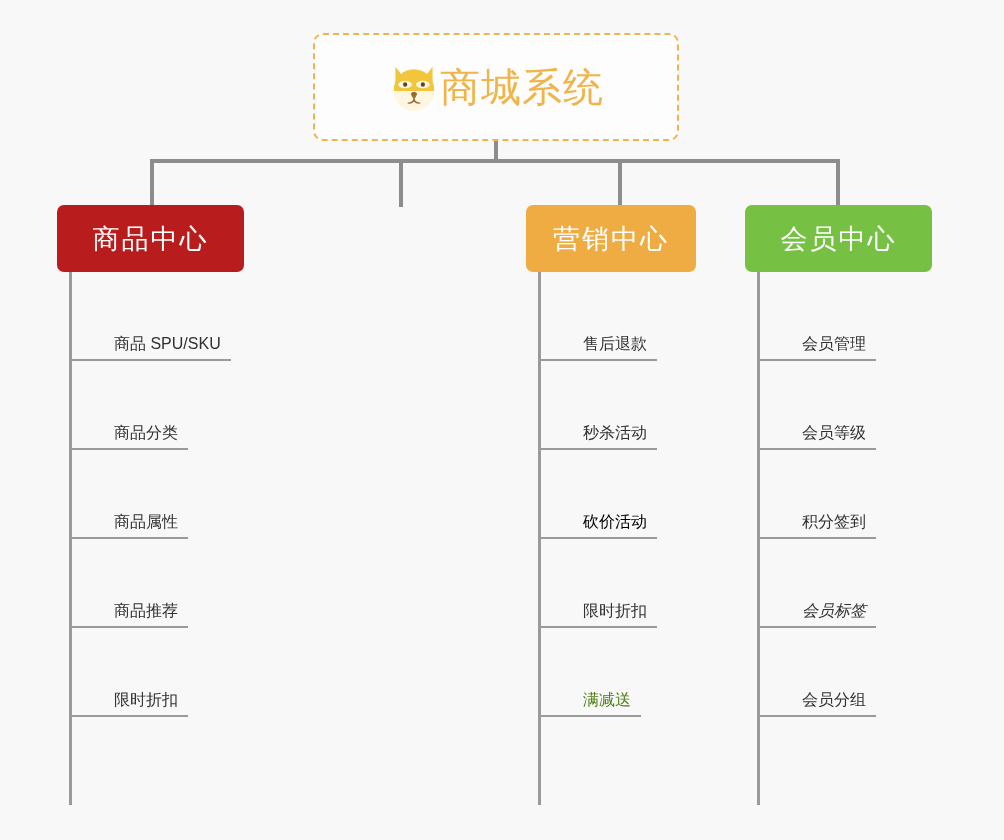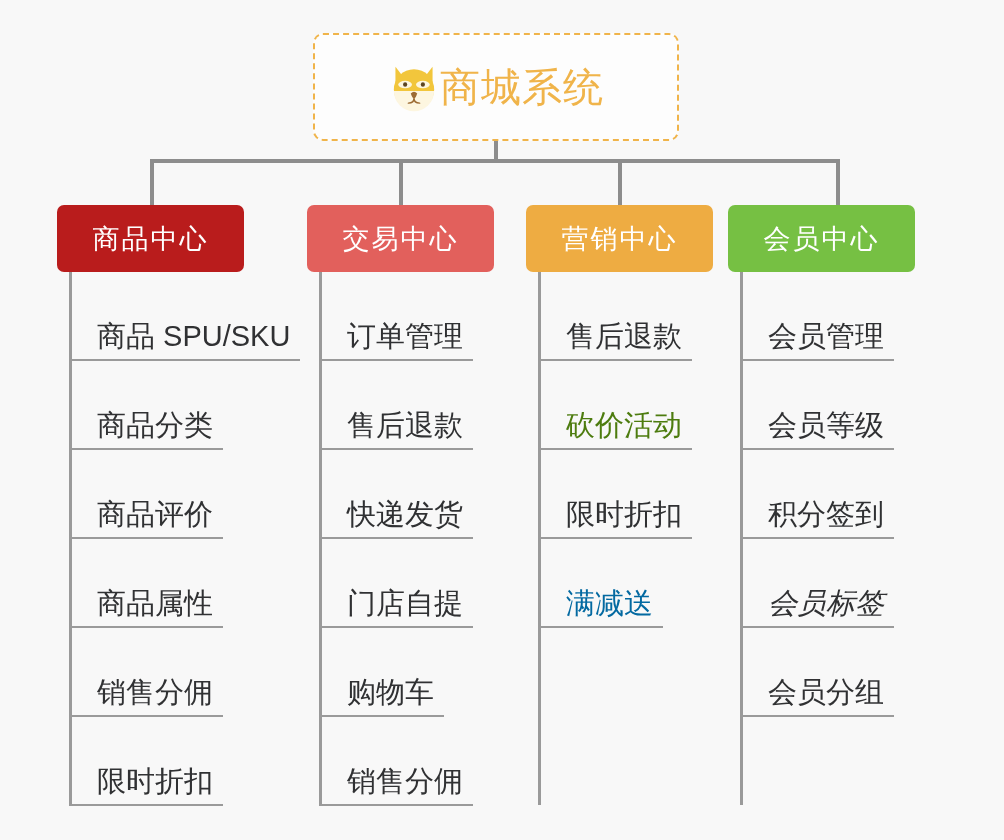--- a/index.html
+++ b/index.html
@@ -106,38 +106,38 @@
   }
 
   .leaf {
     position: relative;
     height: 89px;
     display: flex;
     align-items: flex-end;
   }
 
   .leaf-text {
-    font-size: 29px;
+    font-size: 16px;
     color: #303133;
     white-space: nowrap;
-    padding: 0 10px 5px 28px;
+    padding: 0 10px 5px 45px;
     border-bottom: 2px solid #9a9a9a;
     line-height: 1.25;
     display: inline-block;
   }
 
   
   .branch-1 { left: 57px;  }
   .branch-2 { left: 307px; }
   .branch-3 { left: 526px; }
-  .branch-4 { left: 728px; }
+  .branch-4 { left: 745px; }
 
   .branch-1 .branch-header { width: 187px; }
   .branch-2 .branch-header { width: 187px; }
-  .branch-3 .branch-header { width: 187px; }
+  .branch-3 .branch-header { width: 170px; }
   .branch-4 .branch-header { width: 187px; }
 </style>
 </head>
 <body>
 
 <div id="mindmap" style="background: rgb(248, 248, 248);">
 
   <div class="root-node" style="border-color: rgb(240, 180, 74);">
     <svg class="root-icon" viewBox="0 0 64 62">
       <path d="M9 6 L9 26 L20 20 Z" fill="#f2c63c"></path>
@@ -165,74 +165,50 @@
     <div class="branch-header" style="background: #b91c1c;">商品中心</div>
     <div class="branch-spine" style="height: 533px; background: rgb(154, 154, 154);"></div>
     <div class="branch-items">
       <div class="leaf">
           <span class="leaf-text" style="border-bottom-color: rgb(154, 154, 154); color: rgb(48, 49, 51);">商品 SPU/SKU</span>
         </div>
       <div class="leaf">
           <span class="leaf-text" style="border-bottom-color: rgb(154, 154, 154); color: rgb(48, 49, 51);">商品分类</span>
         </div>
       <div class="leaf">
-          <span class="leaf-text" style="border-bottom-color: rgb(154, 154, 154); color: rgb(48, 49, 51);">商品评价</span>
-        </div>
-      <div class="leaf">
           <span class="leaf-text" style="border-bottom-color: rgb(154, 154, 154); color: rgb(48, 49, 51);">商品属性</span>
         </div>
       <div class="leaf">
-          <span class="leaf-text" style="border-bottom-color: rgb(154, 154, 154); color: rgb(48, 49, 51);">销售分佣</span>
+          <span class="leaf-text" style="border-bottom-color: rgb(154, 154, 154); color: rgb(48, 49, 51);">商品推荐</span>
         </div>
       <div class="leaf">
           <span class="leaf-text" style="border-bottom-color: rgb(154, 154, 154); color: rgb(48, 49, 51);">限时折扣</span>
         </div>
     </div>
   </div>
 
-  <div class="branch branch-2">
-    <div class="branch-header" style="background: rgb(226, 96, 92);">交易中心</div>
-    <div class="branch-spine" style="height: 533px; background: rgb(154, 154, 154);"></div>
-    <div class="branch-items">
-      <div class="leaf">
-          <span class="leaf-text" style="border-bottom-color: rgb(154, 154, 154); color: rgb(48, 49, 51);">订单管理</span>
-        </div>
-      <div class="leaf">
-          <span class="leaf-text" style="border-bottom-color: rgb(154, 154, 154); color: rgb(48, 49, 51);">售后退款</span>
-        </div>
-      <div class="leaf">
-          <span class="leaf-text" style="border-bottom-color: rgb(154, 154, 154); color: rgb(48, 49, 51);">快递发货</span>
-        </div>
-      <div class="leaf">
-          <span class="leaf-text" style="border-bottom-color: rgb(154, 154, 154); color: rgb(48, 49, 51);">门店自提</span>
-        </div>
-      <div class="leaf">
-          <span class="leaf-text" style="border-bottom-color: rgb(154, 154, 154); color: rgb(48, 49, 51);">购物车</span>
-        </div>
-      <div class="leaf">
-          <span class="leaf-text" style="border-bottom-color: rgb(154, 154, 154); color: rgb(48, 49, 51);">销售分佣</span>
-        </div>
-    </div>
-  </div>
 
   <div class="branch branch-3">
     <div class="branch-header" style="background: rgb(238, 172, 66);">营销中心</div>
     <div class="branch-spine" style="height: 533px; background: rgb(154, 154, 154);"></div>
     <div class="branch-items">
       <div class="leaf">
           <span class="leaf-text" style="border-bottom-color: rgb(154, 154, 154); color: rgb(48, 49, 51);">售后退款</span>
         </div>
       <div class="leaf">
-          <span class="leaf-text" style="border-bottom-color: rgb(154, 154, 154); color: #4d7c0f;">砍价活动</span>
+          <span class="leaf-text" style="border-bottom-color: rgb(154, 154, 154); color: rgb(48, 49, 51);">秒杀活动</span>
+        </div>
+      <div class="leaf">
+          <span class="leaf-text" style="border-bottom-color: rgb(154, 154, 154); color: #000000;">砍价活动</span>
         </div>
       <div class="leaf">
           <span class="leaf-text" style="border-bottom-color: rgb(154, 154, 154); color: rgb(48, 49, 51);">限时折扣</span>
         </div>
       <div class="leaf">
-          <span class="leaf-text" style="border-bottom-color: rgb(154, 154, 154); color: #0369a1;">满减送</span>
+          <span class="leaf-text" style="border-bottom-color: rgb(154, 154, 154); color: #4d7c0f;">满减送</span>
         </div>
     </div>
   </div>
 
   <div class="branch branch-4">
     <div class="branch-header" style="background: rgb(118, 192, 67);">会员中心</div>
     <div class="branch-spine" style="height: 533px; background: rgb(154, 154, 154);"></div>
     <div class="branch-items">
       <div class="leaf">
           <span class="leaf-text" style="border-bottom-color: rgb(154, 154, 154); color: rgb(48, 49, 51);">会员管理</span>

